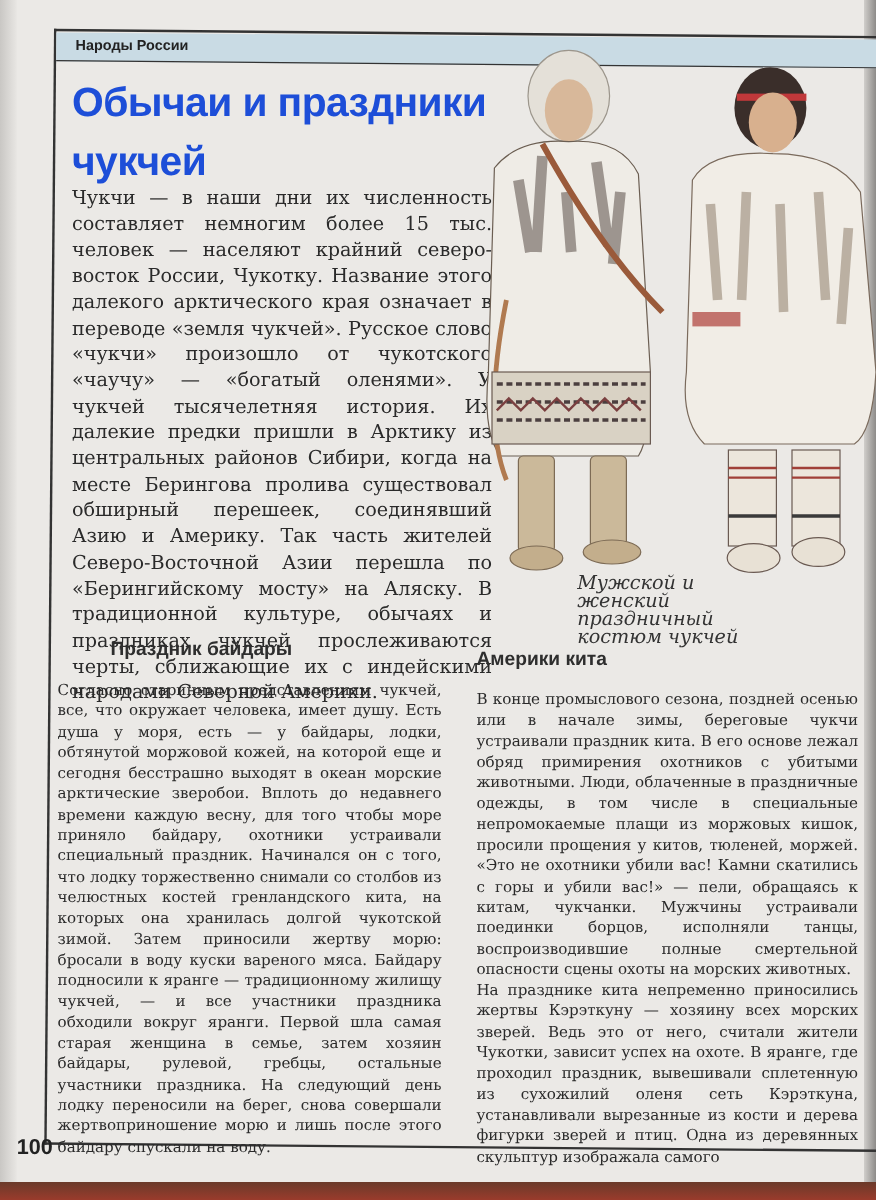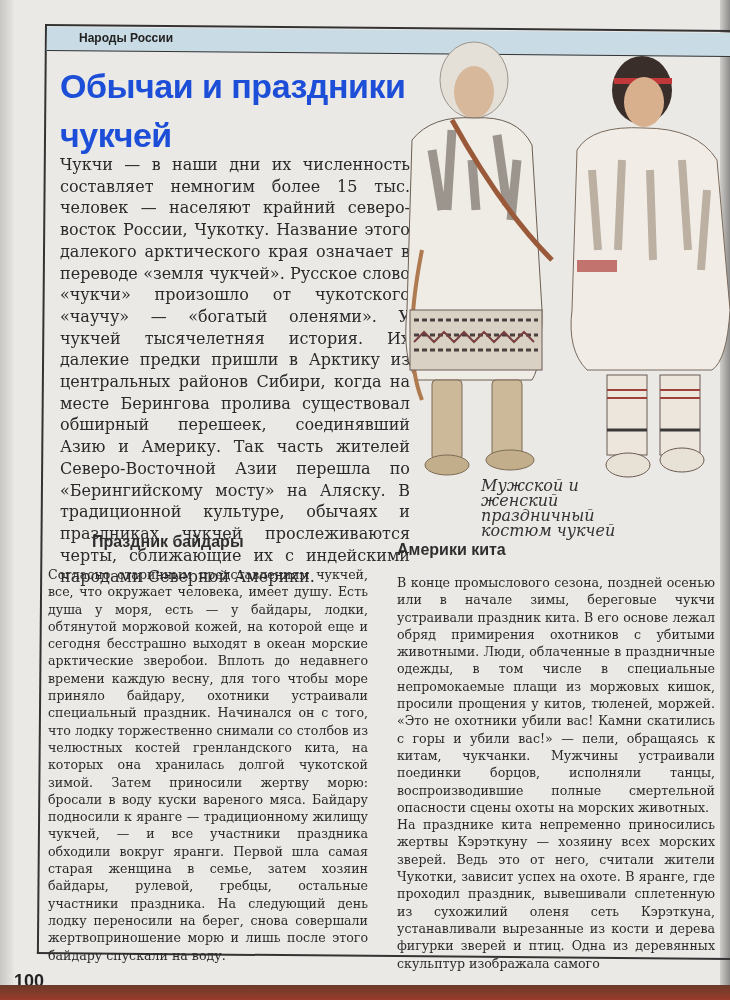--- a/index.html
+++ b/index.html
@@ -24,21 +24,21 @@
       transform: rotate(0.5deg); transform-origin: left top;
     }
     .header-band {
       position: absolute; left: 47px; top: 27px; width: 690px; height: 24px;
       background: #c9dbe4;
       border-bottom: 1.5px solid #333;
       transform: rotate(0.5deg); transform-origin: left top;
     }
     .section-label {
       position: absolute; left: 63px; top: 31px;
-      font-family: "Liberation Sans", sans-serif; font-weight: bold; font-size: 12px; color: #222; margin-left: 16px;
+      font-family: "Liberation Sans", sans-serif; font-weight: bold; font-size: 12px; color: #222;
     }
     .page-title {
       position: absolute; left: 60px; top: 62px; width: 360px;
       font-family: "Liberation Sans", sans-serif; font-weight: bold; font-size: 34px;
       line-height: 49px; color: #1d4ed8; letter-spacing: -0.5px;
     }
     .intro {
       position: absolute; left: 60px; top: 154px; width: 350px;
       font-size: 16px; line-height: 21.7px; text-align: justify;
       hyphens: manual;
@@ -57,21 +57,21 @@
     .h2.left { left: 48px; top: 533px; margin-left: 44px; }
     .h2.right { left: 397px; top: 541px; }
     .col {
       position: absolute; font-size: 12.6px; line-height: 17.3px; text-align: justify;
     }
     .col.left { left: 48px; top: 566px; width: 320px; }
     .col.right { left: 397px; top: 574px; width: 318px; }
     .col p { margin: 0; }
     .page-number {
       position: absolute; left: 14px; top: 946px;
-      font-family: "Liberation Sans", sans-serif; font-weight: bold; font-size: 18px; color: #222; margin-top: 25px;
+      font-family: "Liberation Sans", sans-serif; font-weight: bold; font-size: 18px; color: #222;
     }
     .bottom-edge {
       position: absolute; left: 0; top: 985px; width: 730px; height: 15px;
       background: linear-gradient(to bottom, #6a3a2a, #9a3b2c);
     }
   </style>
 </head>
 <body>
 
 <div class="binding-shadow"></div>

